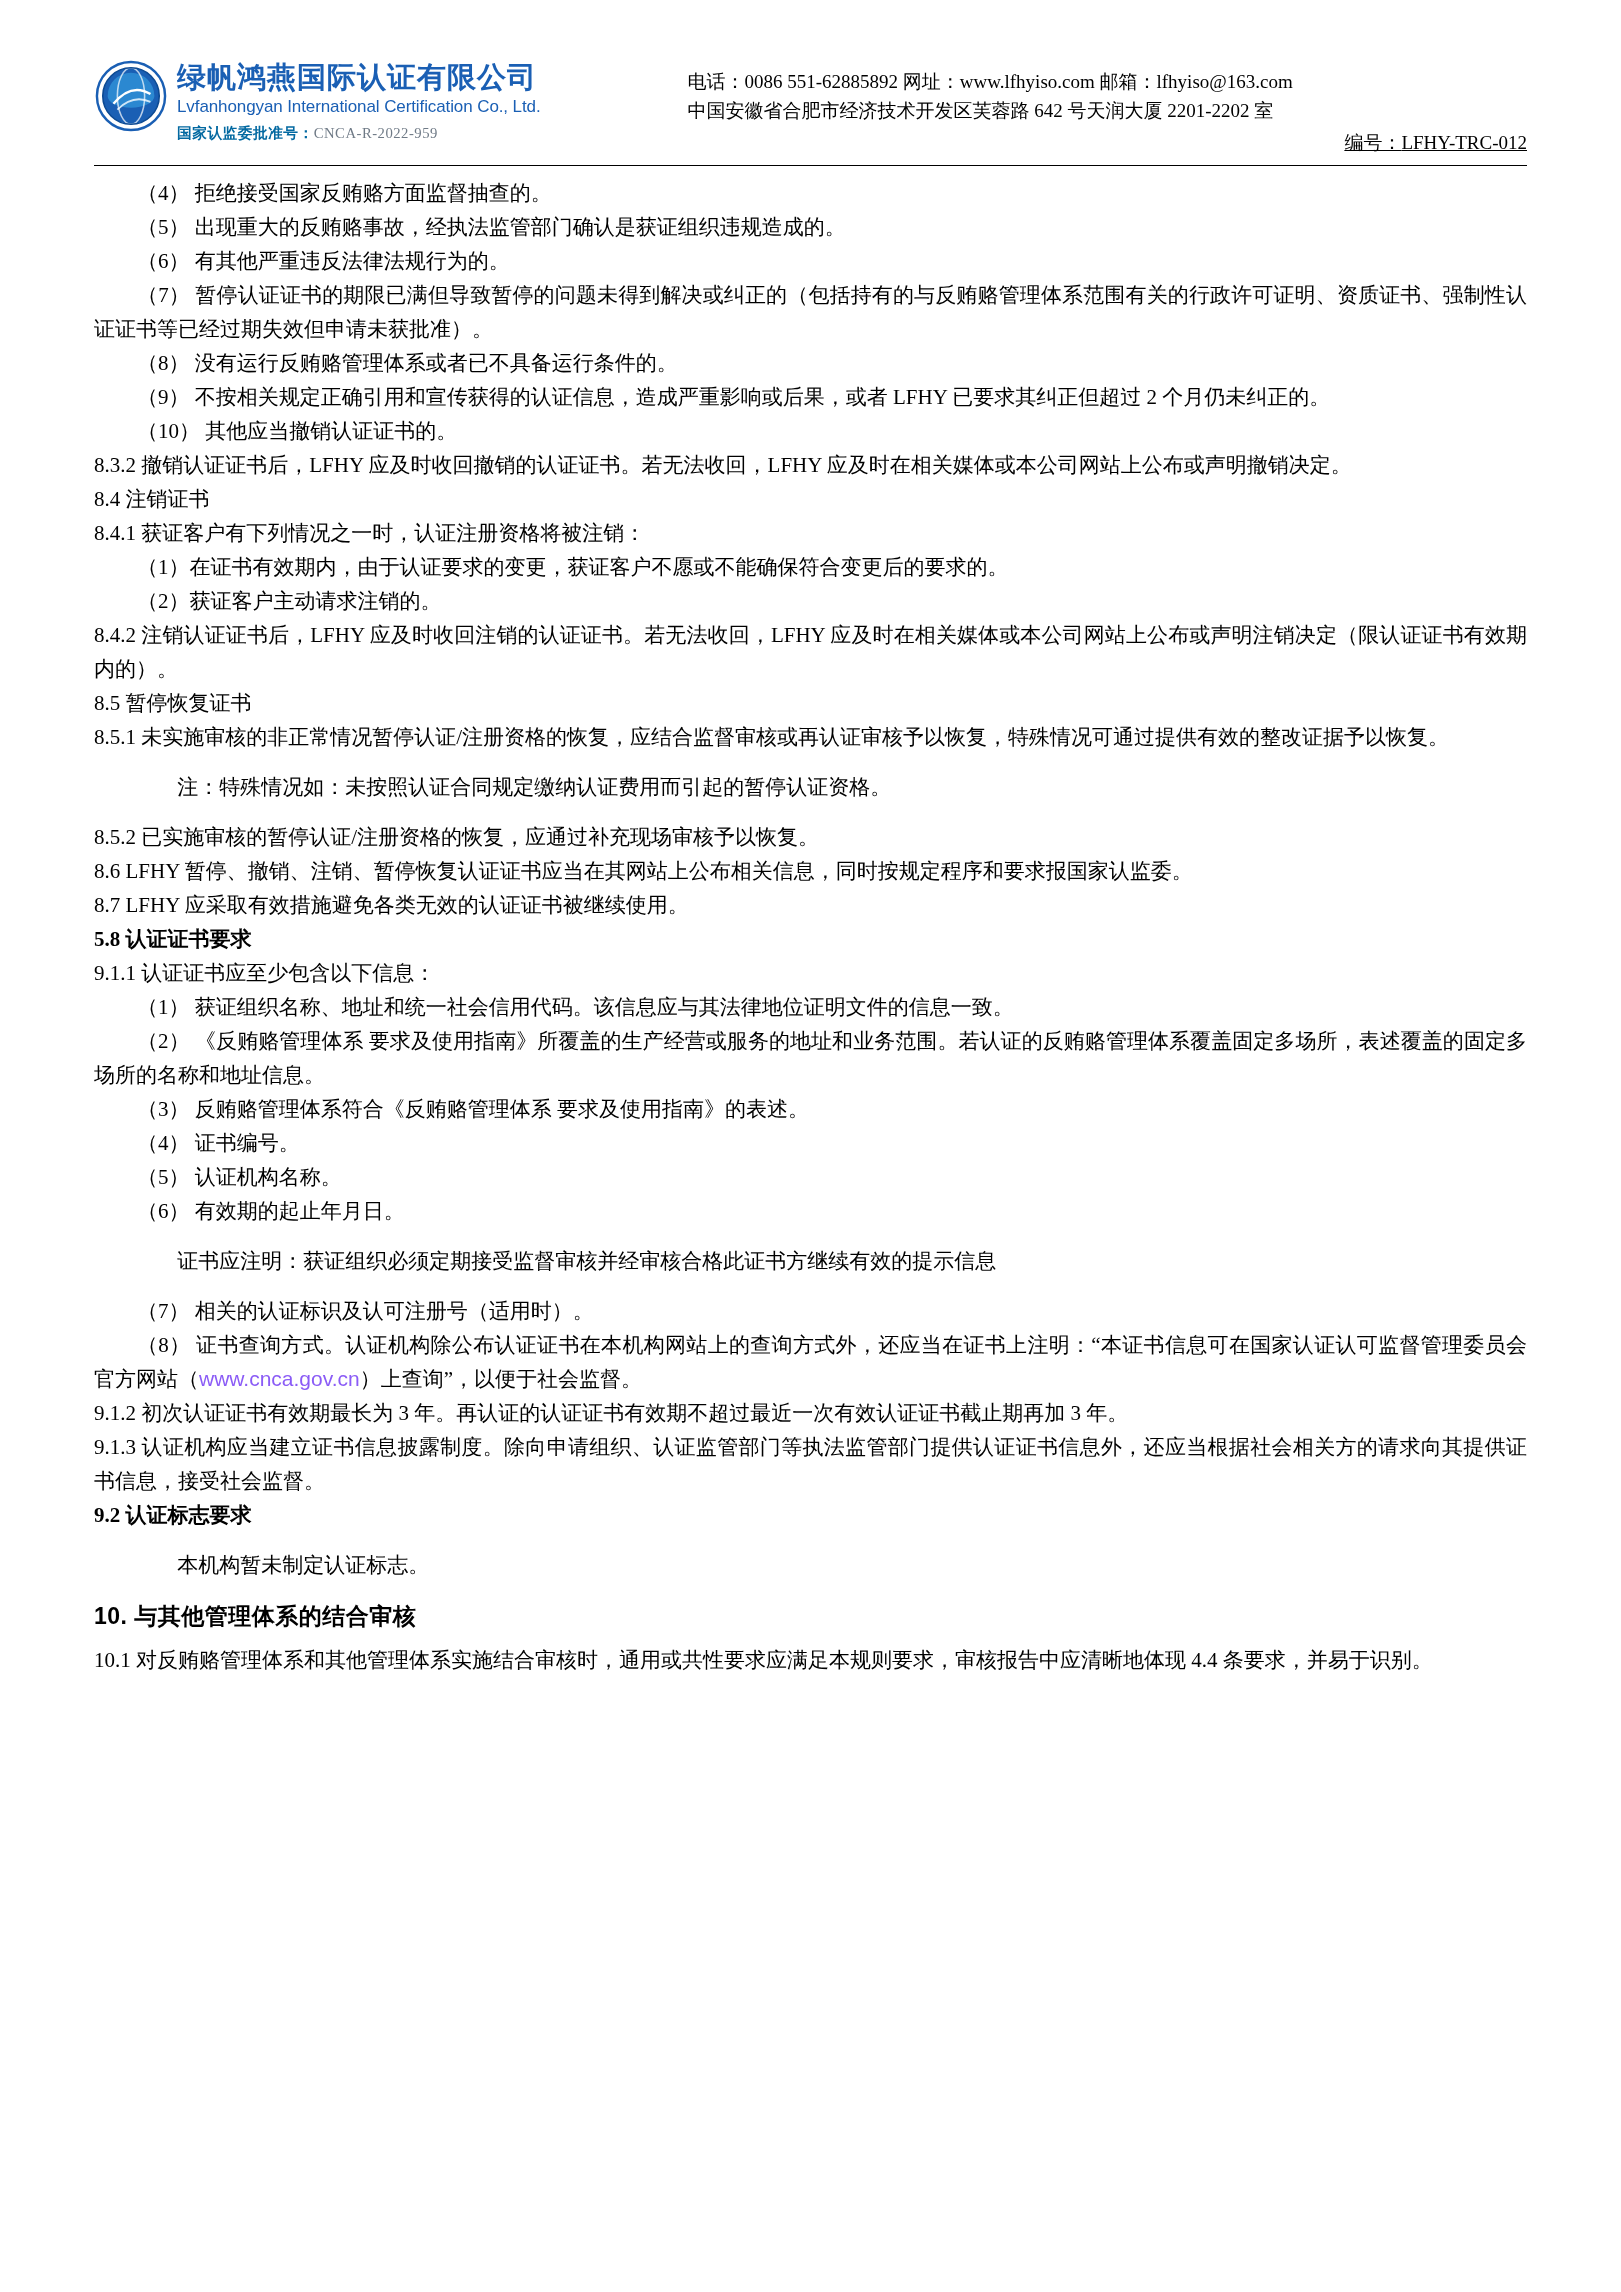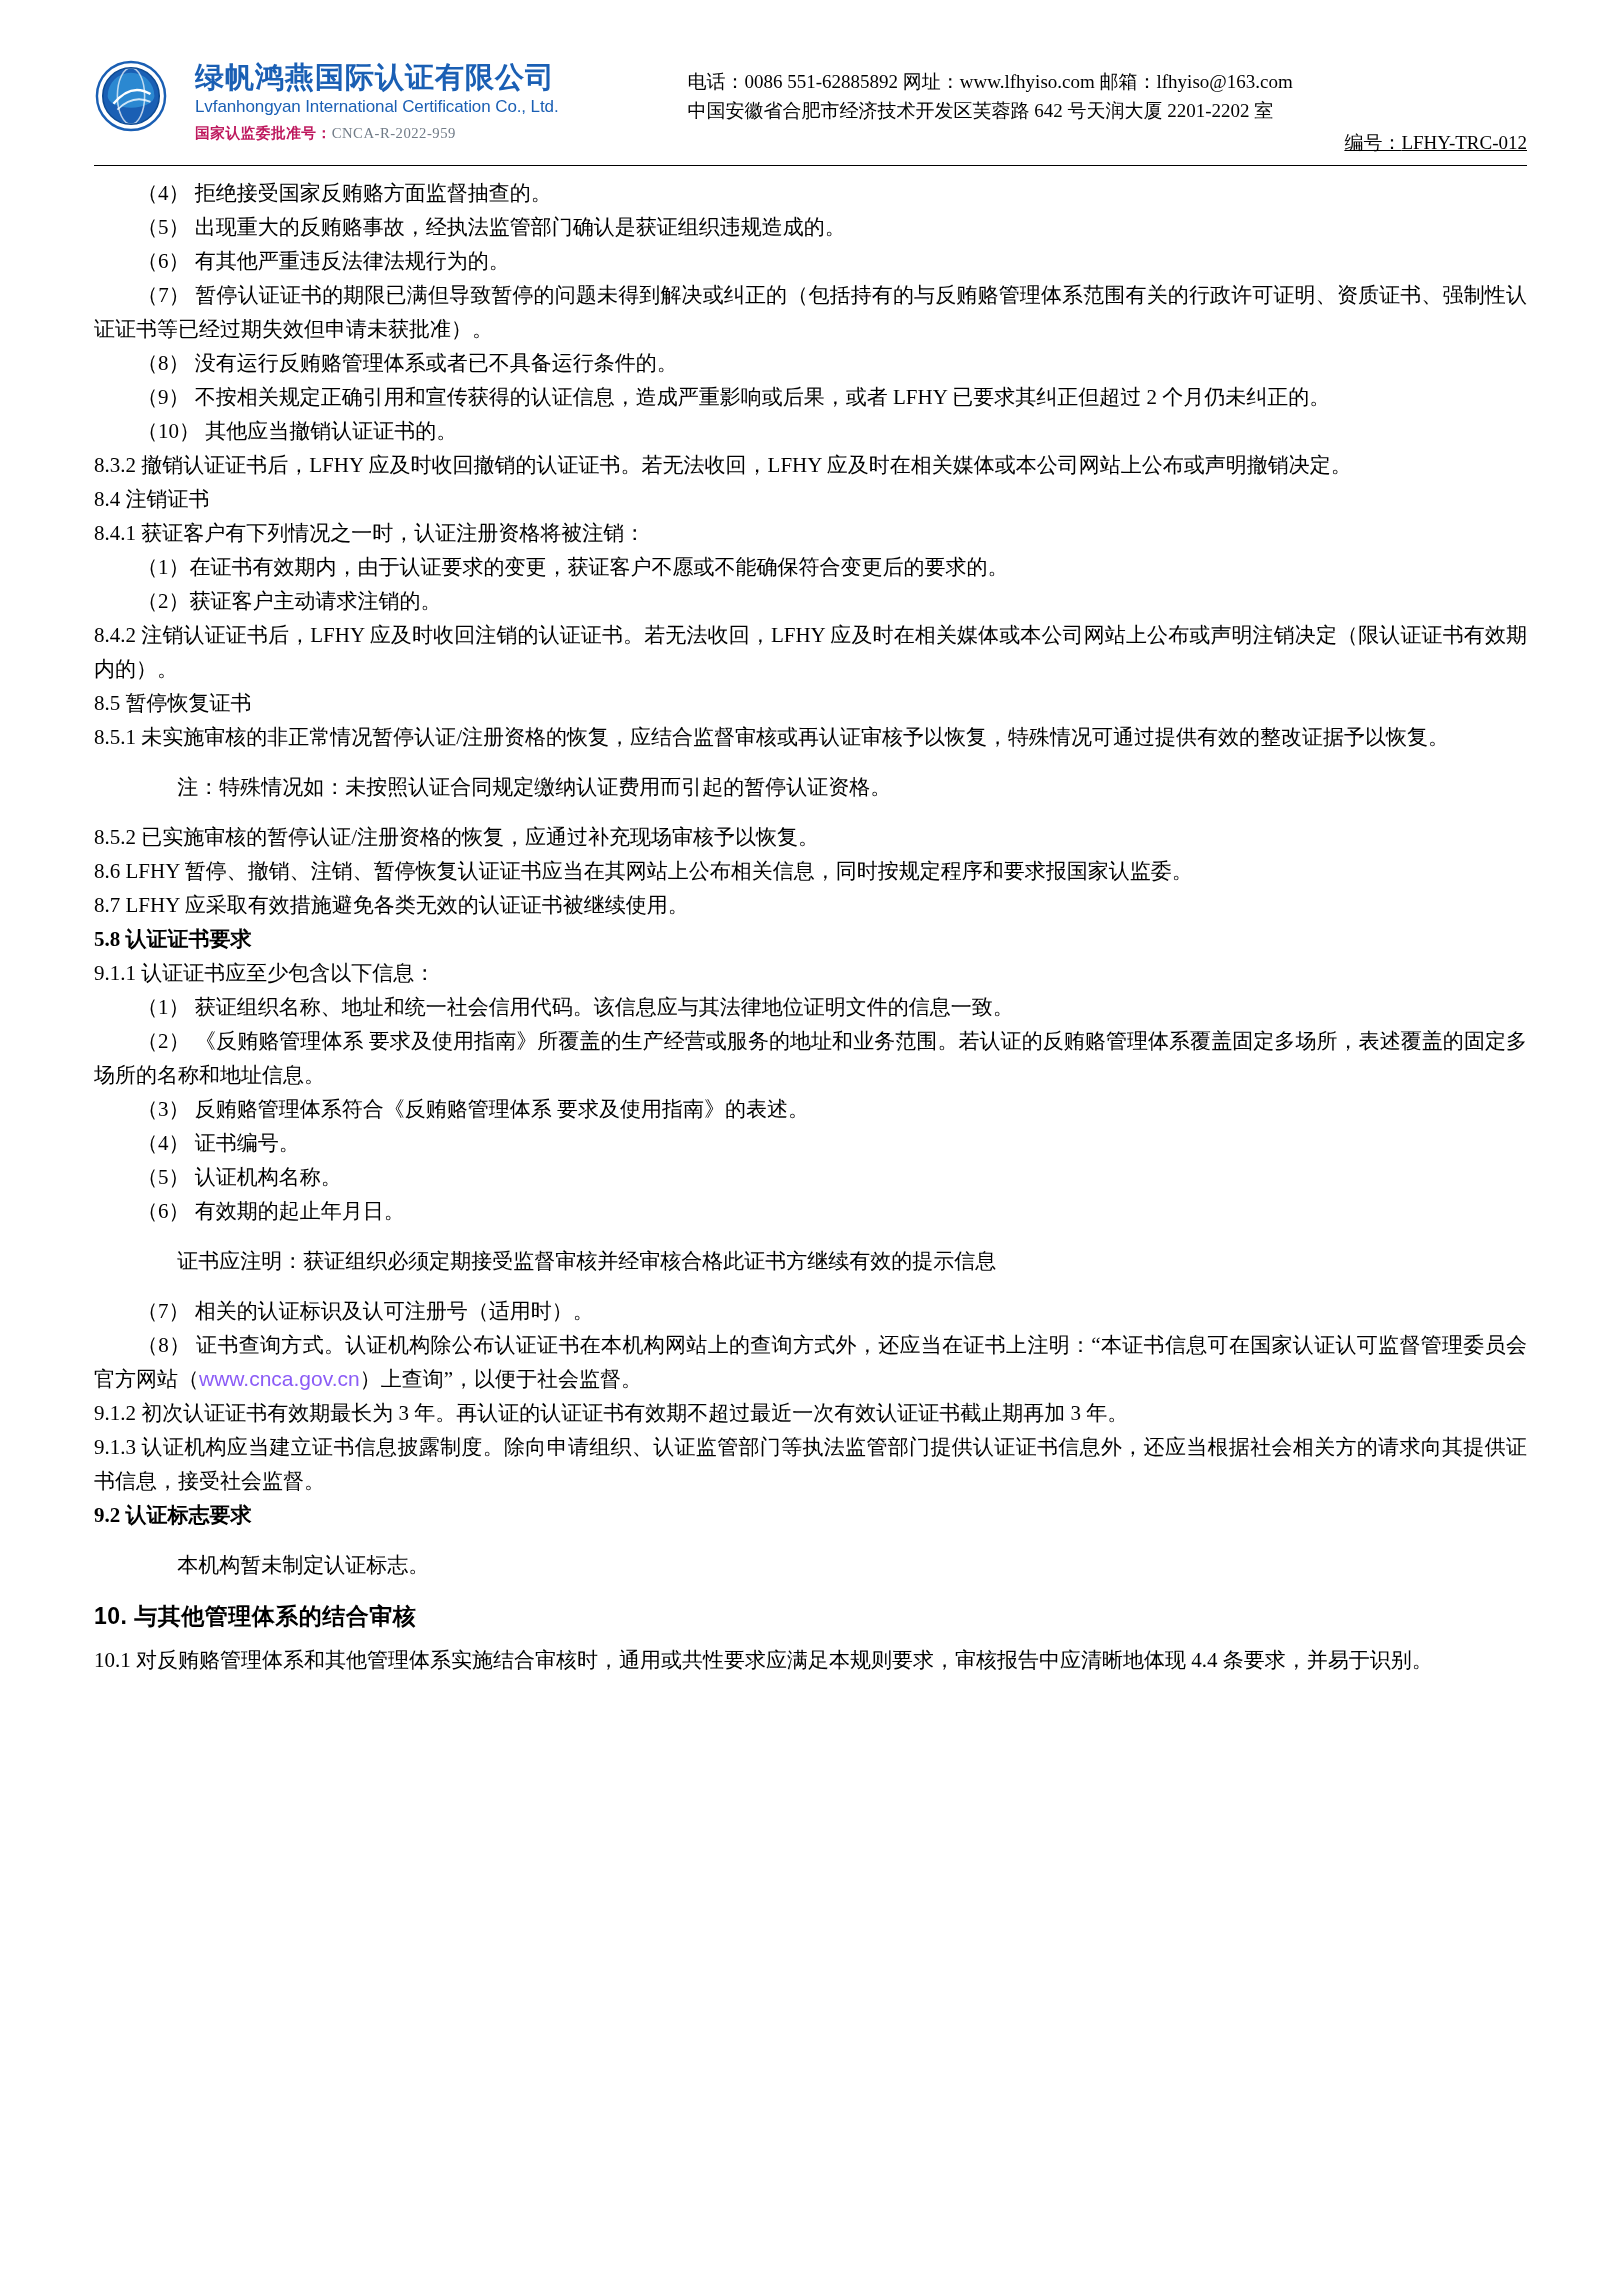--- a/index.html
+++ b/index.html
@@ -24,21 +24,21 @@
   
   .header {
     display: flex;
     align-items: flex-start;
     justify-content: space-between;
     padding-bottom: 5.9px;
   }
   .brand {
     display: flex;
     align-items: flex-start;
-    gap: 27px;
+    gap: 9px;
     width: 568px;
   }
   .logo {
     width: 74px;
     height: 74px;
     flex: 0 0 74px;
     position: relative;
   }
   .logo svg { display: block; }
   .brand-text {
@@ -63,21 +63,21 @@
   .brand-approval {
     font-family: "Liberation Sans", sans-serif;
     font-size: 14.7px;
     color: #6f7a86;
     margin-top: 5.9px;
     letter-spacing: 0.5px;
   }
   .brand-approval .cn {
     font-family: Liberation Serif, serif;
     font-weight: bold;
-    color: #be185d;
+    color: #0369a1;
   }
   .header-right {
     text-align: left;
     font-size: 19px;
     line-height: 1.55;
     padding-top: 7.8px;
     flex: 1;
     padding-left: 25.5px;
   }
   .header-right .line {

